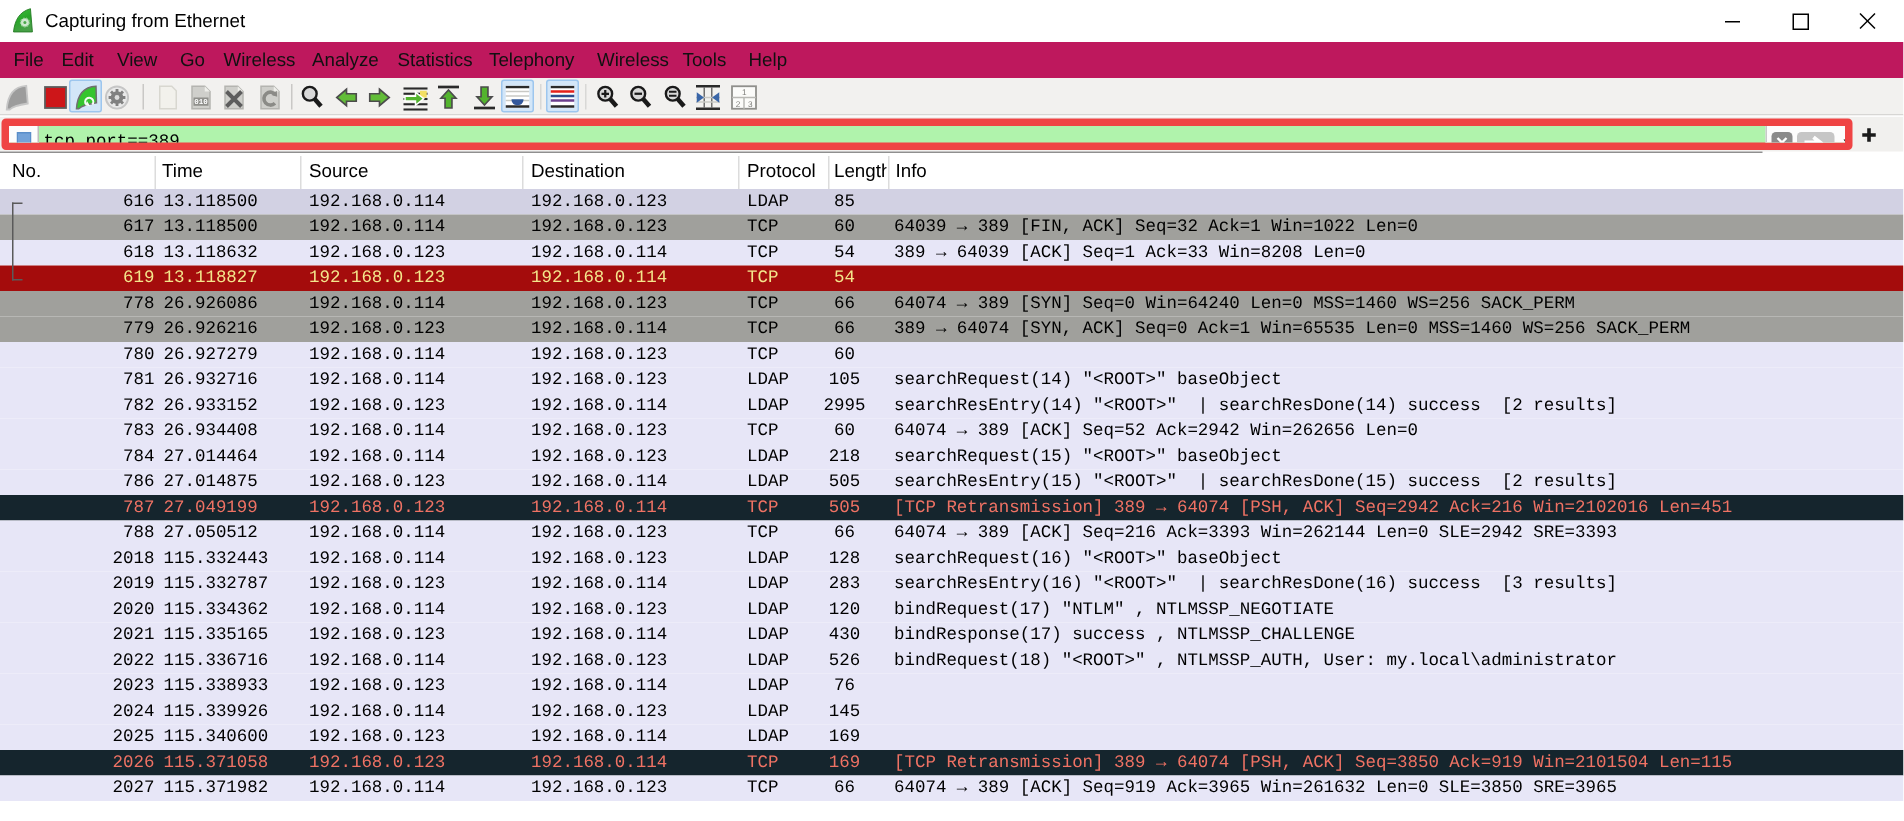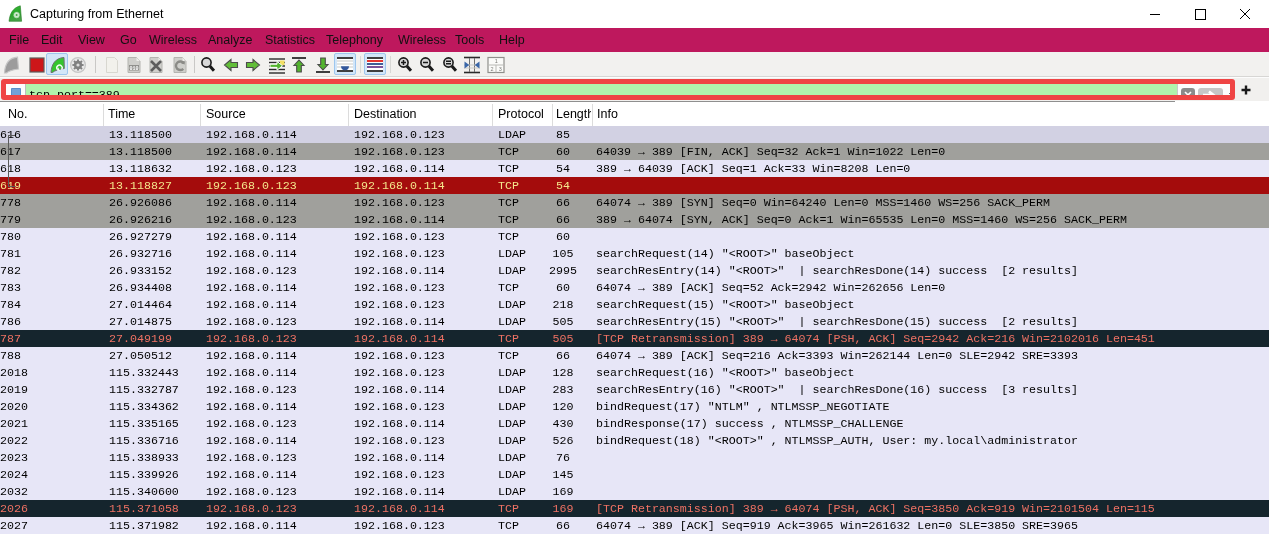--- a/index.html
+++ b/index.html
@@ -30,21 +30,21 @@
 #thead .h{position:absolute;top:5px;font-size:12.5px;color:#000;white-space:nowrap}
 #thead .v{position:absolute;top:2px;width:1px;height:22px;background:#dcdcdc}
 
 .row{position:absolute;left:0;width:1269px;height:17px;font-family:"Liberation Mono",monospace;font-size:11.65px;line-height:17px;white-space:pre}
 .row span{position:absolute;top:0;height:17px}
 .lav{background:#e7e6f7;color:#000}
 .first{background:#d2d1e3;color:#000}
 .gray{background:#a0a09c;color:#000}
 .red{background:#a40c0c;color:#f4e68c}
 .dark{background:#15252d;color:#ef7264}
-.cno{left:0;width:103px;text-align:left}
+.cno{left:0;width:103px;text-align:right}
 .ct{left:109px}
 .cs{left:206px}
 .cd{left:354px}
 .cp{left:498px}
 .cl{left:520px;width:86px;text-align:center}
 .ci{left:596px}
 #bracket{position:absolute;left:8px;top:135px;width:7px;height:52px;border-left:1px solid #5a5a5a;border-top:1px solid #5a5a5a;border-bottom:1px solid #5a5a5a}
 </style></head>
 <body>
 <div id="title">
@@ -273,15 +273,15 @@
 <div class="row lav" style="top:313px"><span class="cno">786</span><span class="ct">27.014875</span><span class="cs">192.168.0.123</span><span class="cd">192.168.0.114</span><span class="cp">LDAP</span><span class="cl">505</span><span class="ci">searchResEntry(15) "&lt;ROOT&gt;"  | searchResDone(15) success  [2 results]</span></div>
 <div class="row dark" style="top:330px"><span class="cno">787</span><span class="ct">27.049199</span><span class="cs">192.168.0.123</span><span class="cd">192.168.0.114</span><span class="cp">TCP</span><span class="cl">505</span><span class="ci">[TCP Retransmission] 389 → 64074 [PSH, ACK] Seq=2942 Ack=216 Win=2102016 Len=451</span></div>
 <div class="row lav" style="top:347px"><span class="cno">788</span><span class="ct">27.050512</span><span class="cs">192.168.0.114</span><span class="cd">192.168.0.123</span><span class="cp">TCP</span><span class="cl">66</span><span class="ci">64074 → 389 [ACK] Seq=216 Ack=3393 Win=262144 Len=0 SLE=2942 SRE=3393</span></div>
 <div class="row lav" style="top:364px"><span class="cno">2018</span><span class="ct">115.332443</span><span class="cs">192.168.0.114</span><span class="cd">192.168.0.123</span><span class="cp">LDAP</span><span class="cl">128</span><span class="ci">searchRequest(16) "&lt;ROOT&gt;" baseObject</span></div>
 <div class="row lav" style="top:381px"><span class="cno">2019</span><span class="ct">115.332787</span><span class="cs">192.168.0.123</span><span class="cd">192.168.0.114</span><span class="cp">LDAP</span><span class="cl">283</span><span class="ci">searchResEntry(16) "&lt;ROOT&gt;"  | searchResDone(16) success  [3 results]</span></div>
 <div class="row lav" style="top:398px"><span class="cno">2020</span><span class="ct">115.334362</span><span class="cs">192.168.0.114</span><span class="cd">192.168.0.123</span><span class="cp">LDAP</span><span class="cl">120</span><span class="ci">bindRequest(17) "NTLM" , NTLMSSP_NEGOTIATE</span></div>
 <div class="row lav" style="top:415px"><span class="cno">2021</span><span class="ct">115.335165</span><span class="cs">192.168.0.123</span><span class="cd">192.168.0.114</span><span class="cp">LDAP</span><span class="cl">430</span><span class="ci">bindResponse(17) success , NTLMSSP_CHALLENGE</span></div>
 <div class="row lav" style="top:432px"><span class="cno">2022</span><span class="ct">115.336716</span><span class="cs">192.168.0.114</span><span class="cd">192.168.0.123</span><span class="cp">LDAP</span><span class="cl">526</span><span class="ci">bindRequest(18) "&lt;ROOT&gt;" , NTLMSSP_AUTH, User: my.local\administrator</span></div>
 <div class="row lav" style="top:449px"><span class="cno">2023</span><span class="ct">115.338933</span><span class="cs">192.168.0.123</span><span class="cd">192.168.0.114</span><span class="cp">LDAP</span><span class="cl">76</span></div>
 <div class="row lav" style="top:466px"><span class="cno">2024</span><span class="ct">115.339926</span><span class="cs">192.168.0.114</span><span class="cd">192.168.0.123</span><span class="cp">LDAP</span><span class="cl">145</span></div>
-<div class="row lav" style="top:483px"><span class="cno">2032</span><span class="ct">115.340600</span><span class="cs">192.168.0.123</span><span class="cd">192.168.0.114</span><span class="cp">LDAP</span><span class="cl">169</span></div>
+<div class="row lav" style="top:483px"><span class="cno">2025</span><span class="ct">115.340600</span><span class="cs">192.168.0.123</span><span class="cd">192.168.0.114</span><span class="cp">LDAP</span><span class="cl">169</span></div>
 <div class="row dark" style="top:500px"><span class="cno">2026</span><span class="ct">115.371058</span><span class="cs">192.168.0.123</span><span class="cd">192.168.0.114</span><span class="cp">TCP</span><span class="cl">169</span><span class="ci">[TCP Retransmission] 389 → 64074 [PSH, ACK] Seq=3850 Ack=919 Win=2101504 Len=115</span></div>
 <div class="row lav" style="top:517px"><span class="cno">2027</span><span class="ct">115.371982</span><span class="cs">192.168.0.114</span><span class="cd">192.168.0.123</span><span class="cp">TCP</span><span class="cl">66</span><span class="ci">64074 → 389 [ACK] Seq=919 Ack=3965 Win=261632 Len=0 SLE=3850 SRE=3965</span></div>
 <div id="bracket"></div>
 </body></html>

